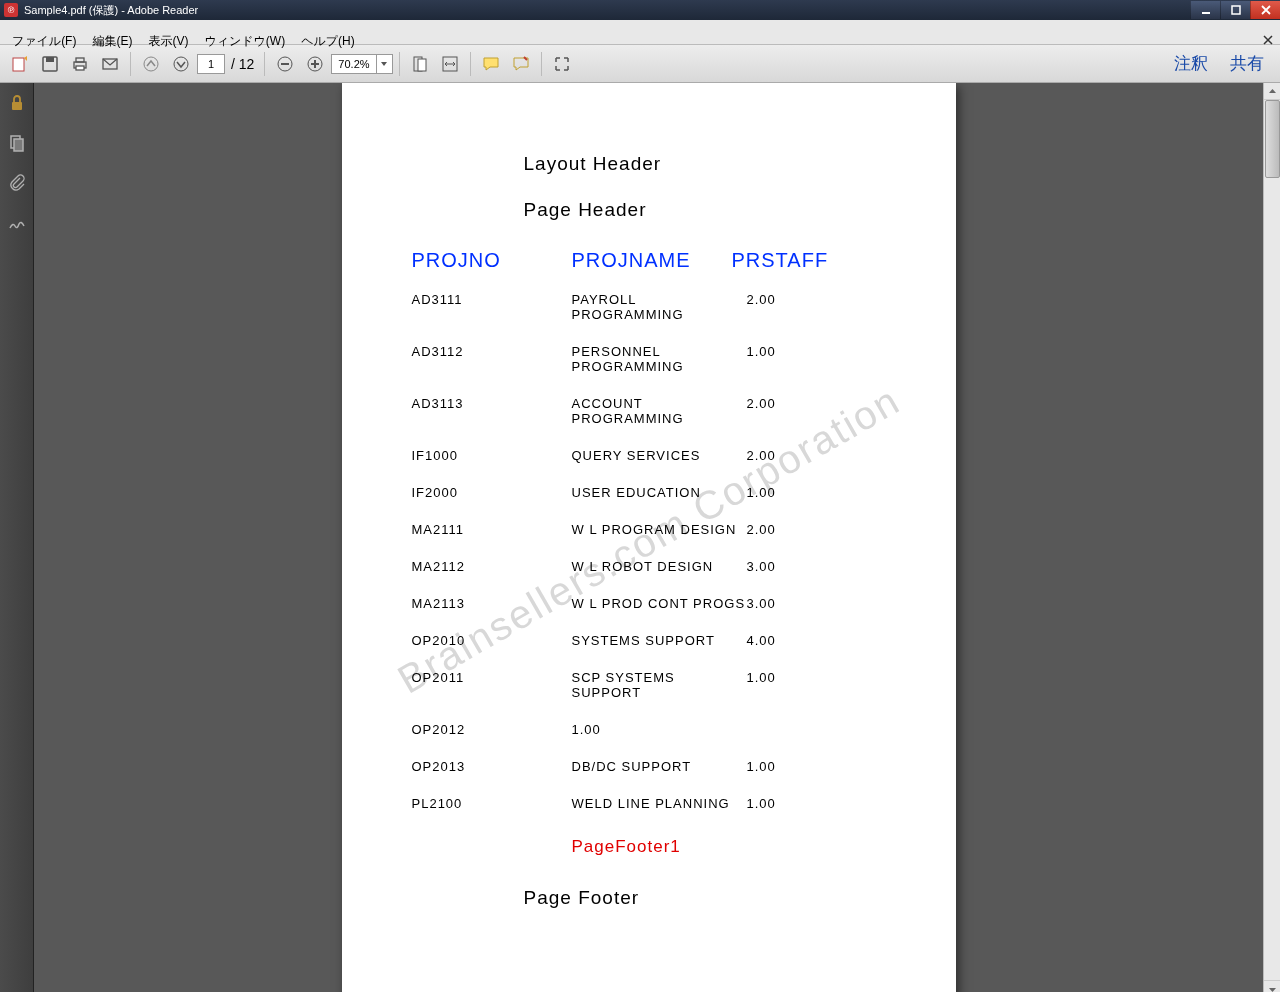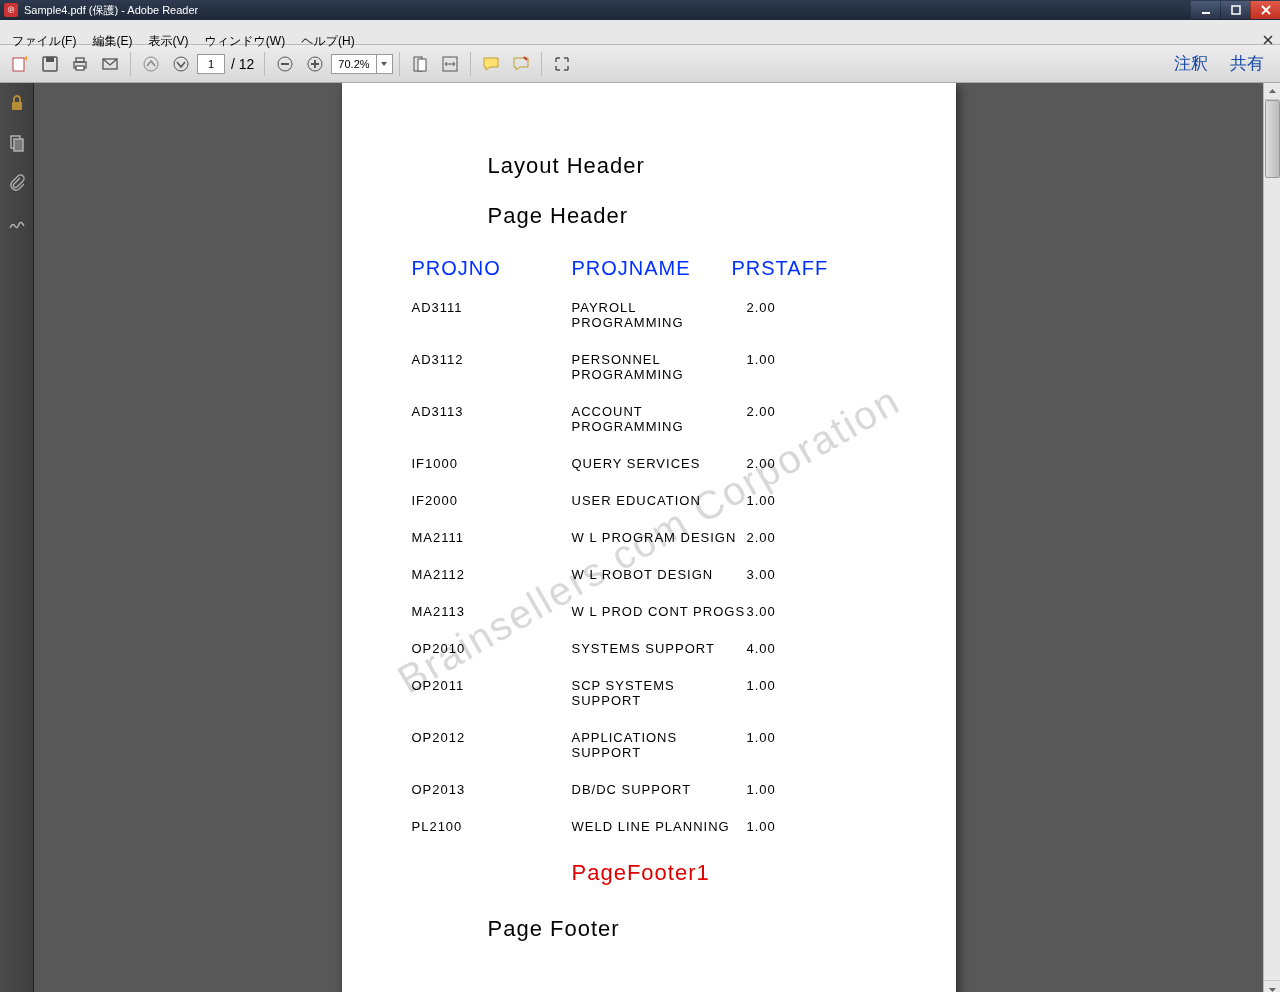--- a/index.html
+++ b/index.html
@@ -36,32 +36,32 @@
 .sb-btn { width:24px;height:24px;display:flex;align-items:center;justify-content:center; cursor:pointer; opacity:.8;}
 
 .doc-area { flex:1; position:relative; overflow:hidden; display:flex; justify-content:center;}
 .scrollbar-v { width:17px; background:#e8e8e8; border-left:1px solid #bbb; position:relative;}
 .scrollbar-v .sbtn { height:17px; border-bottom:1px solid #ccc; display:flex;align-items:center;justify-content:center;}
 .scrollbar-v .sbtn.bot { position:absolute; bottom:0; width:100%; border-top:1px solid #ccc; border-bottom:none;}
 .scrollbar-v .thumb { position:absolute; top:17px; width:15px; left:1px; height:78px; background:linear-gradient(90deg,#ddd,#bbb); border:1px solid #999; border-radius:2px;}
 
 .page { width:614px; background:#fff; box-shadow: 3px 3px 10px rgba(0,0,0,.5); margin-top:0; height:100%; padding: 70px 70px 40px 70px; font-family: "MS Gothic","Courier New",monospace; position:relative;}
 .page .watermark { position:absolute; left:50%; top:50%; transform: translate(-50%,-50%) rotate(-30deg); font-size:40px; color:#d8d8d8; white-space:nowrap; pointer-events:none; font-family: Arial; letter-spacing:2px;}
-.layout-hdr, .page-hdr, .page-ftr { font-size:22px; font-weight:normal; margin-left:76px; letter-spacing:1px;}
+.layout-hdr, .page-hdr, .page-ftr { font-size:19px; font-weight:normal; margin-left:112px; letter-spacing:1px;}
 .page-hdr { margin-top:24px; }
 .table { margin-top:28px; font-size:13px; position:relative; z-index:1;}
 .th-row { display:flex; font-size:20px; color:#0030ff; margin-bottom:20px; letter-spacing:1px;}
 .th-row .c1 { width:160px; }
 .th-row .c2 { width:160px; }
 .th-row .c3 { }
 .tr { display:flex; margin-bottom:22px; letter-spacing:1px;}
 .tr .c1 { width:160px; }
 .tr .c2 { width:175px; }
 .tr .c3 { }
-.pf1 { color:#e00000; font-size:22px; margin-left:160px; margin-top:26px; letter-spacing:1px;}
+.pf1 { color:#e00000; font-size:17px; margin-left:160px; margin-top:26px; letter-spacing:1px;}
 .page-ftr { margin-top:30px; }
 
 svg { display:block; }
 </style>
 </head>
 <body>
 
 <div class="titlebar">
   <span class="icon">℗</span>
   <span>Sample4.pdf (保護) - Adobe Reader</span>
@@ -281,21 +281,20 @@
               <div class="c2">SYSTEMS SUPPORT</div>
               <div class="c3">4.00</div>
             </div>
             <div class="tr">
               <div class="c1">OP2011</div>
               <div class="c2">SCP SYSTEMS SUPPORT</div>
               <div class="c3">1.00</div>
             </div>
             <div class="tr">
               <div class="c1">OP2012</div>
-              <div class="c2">APPLICATIONS SUPPORT</div>
               <div class="c3">1.00</div>
             </div>
             <div class="tr">
               <div class="c1">OP2013</div>
               <div class="c2">DB/DC SUPPORT</div>
               <div class="c3">1.00</div>
             </div>
             <div class="tr">
               <div class="c1">PL2100</div>
               <div class="c2">WELD LINE PLANNING</div>

